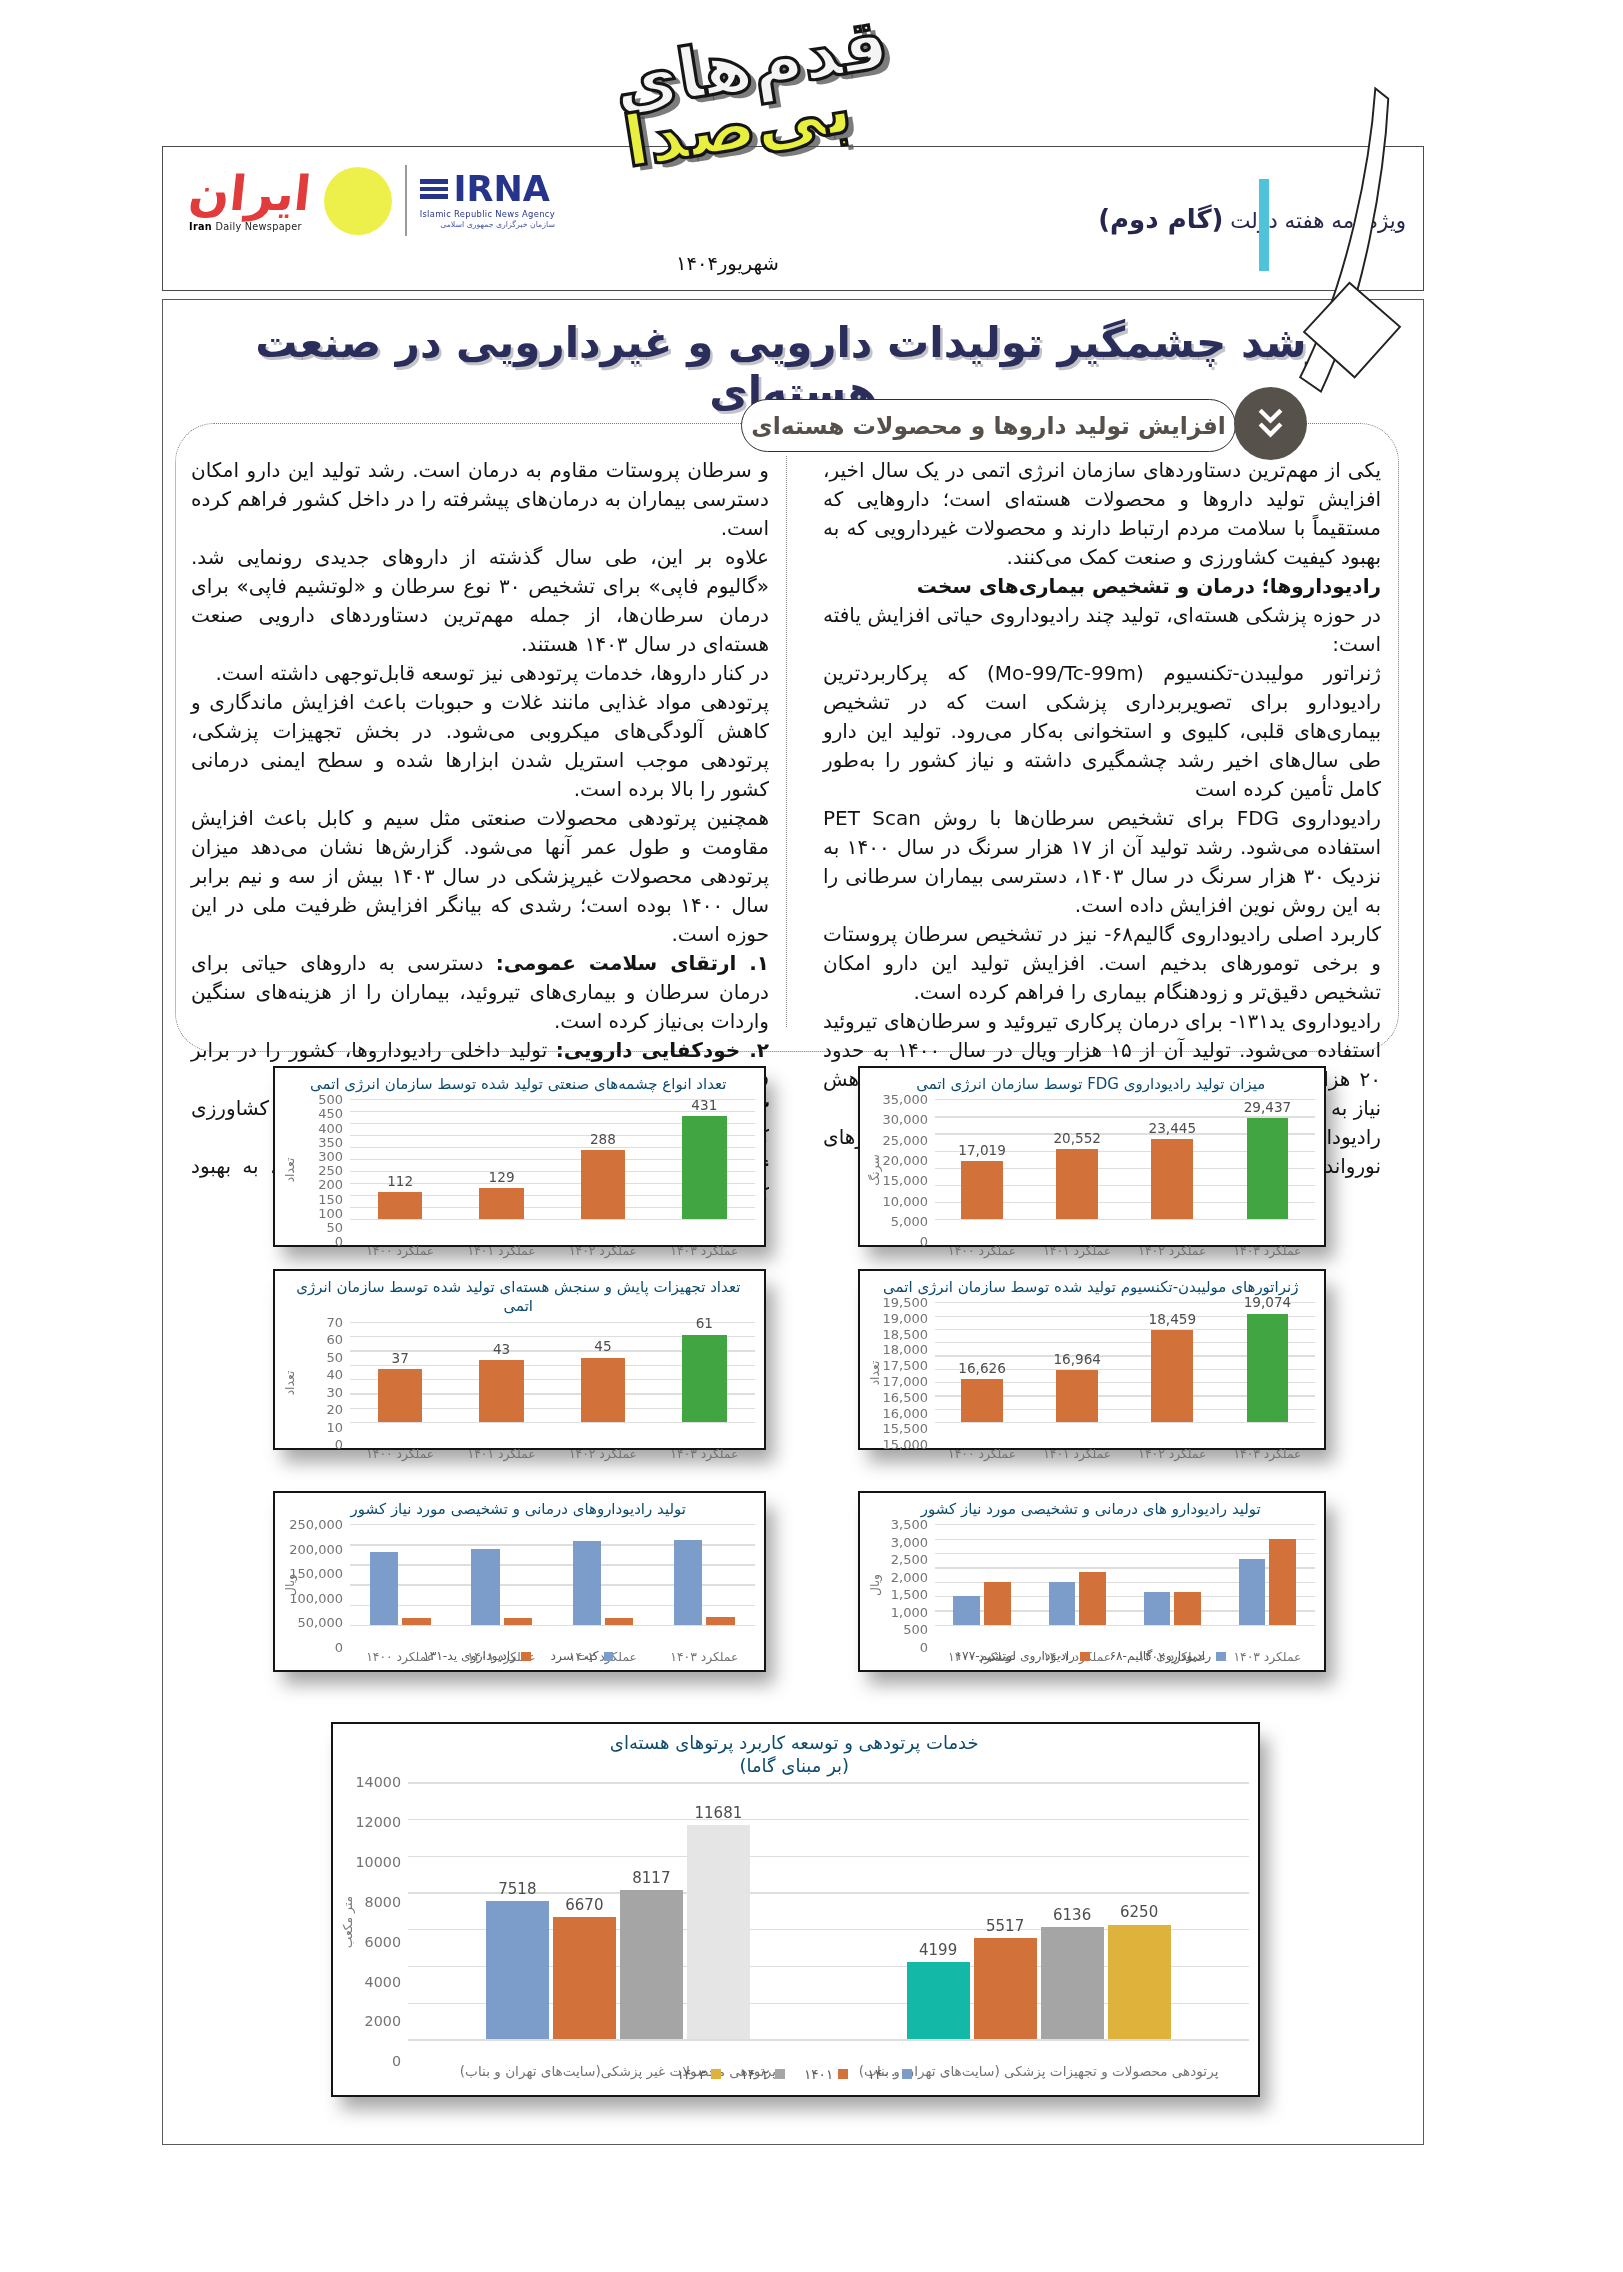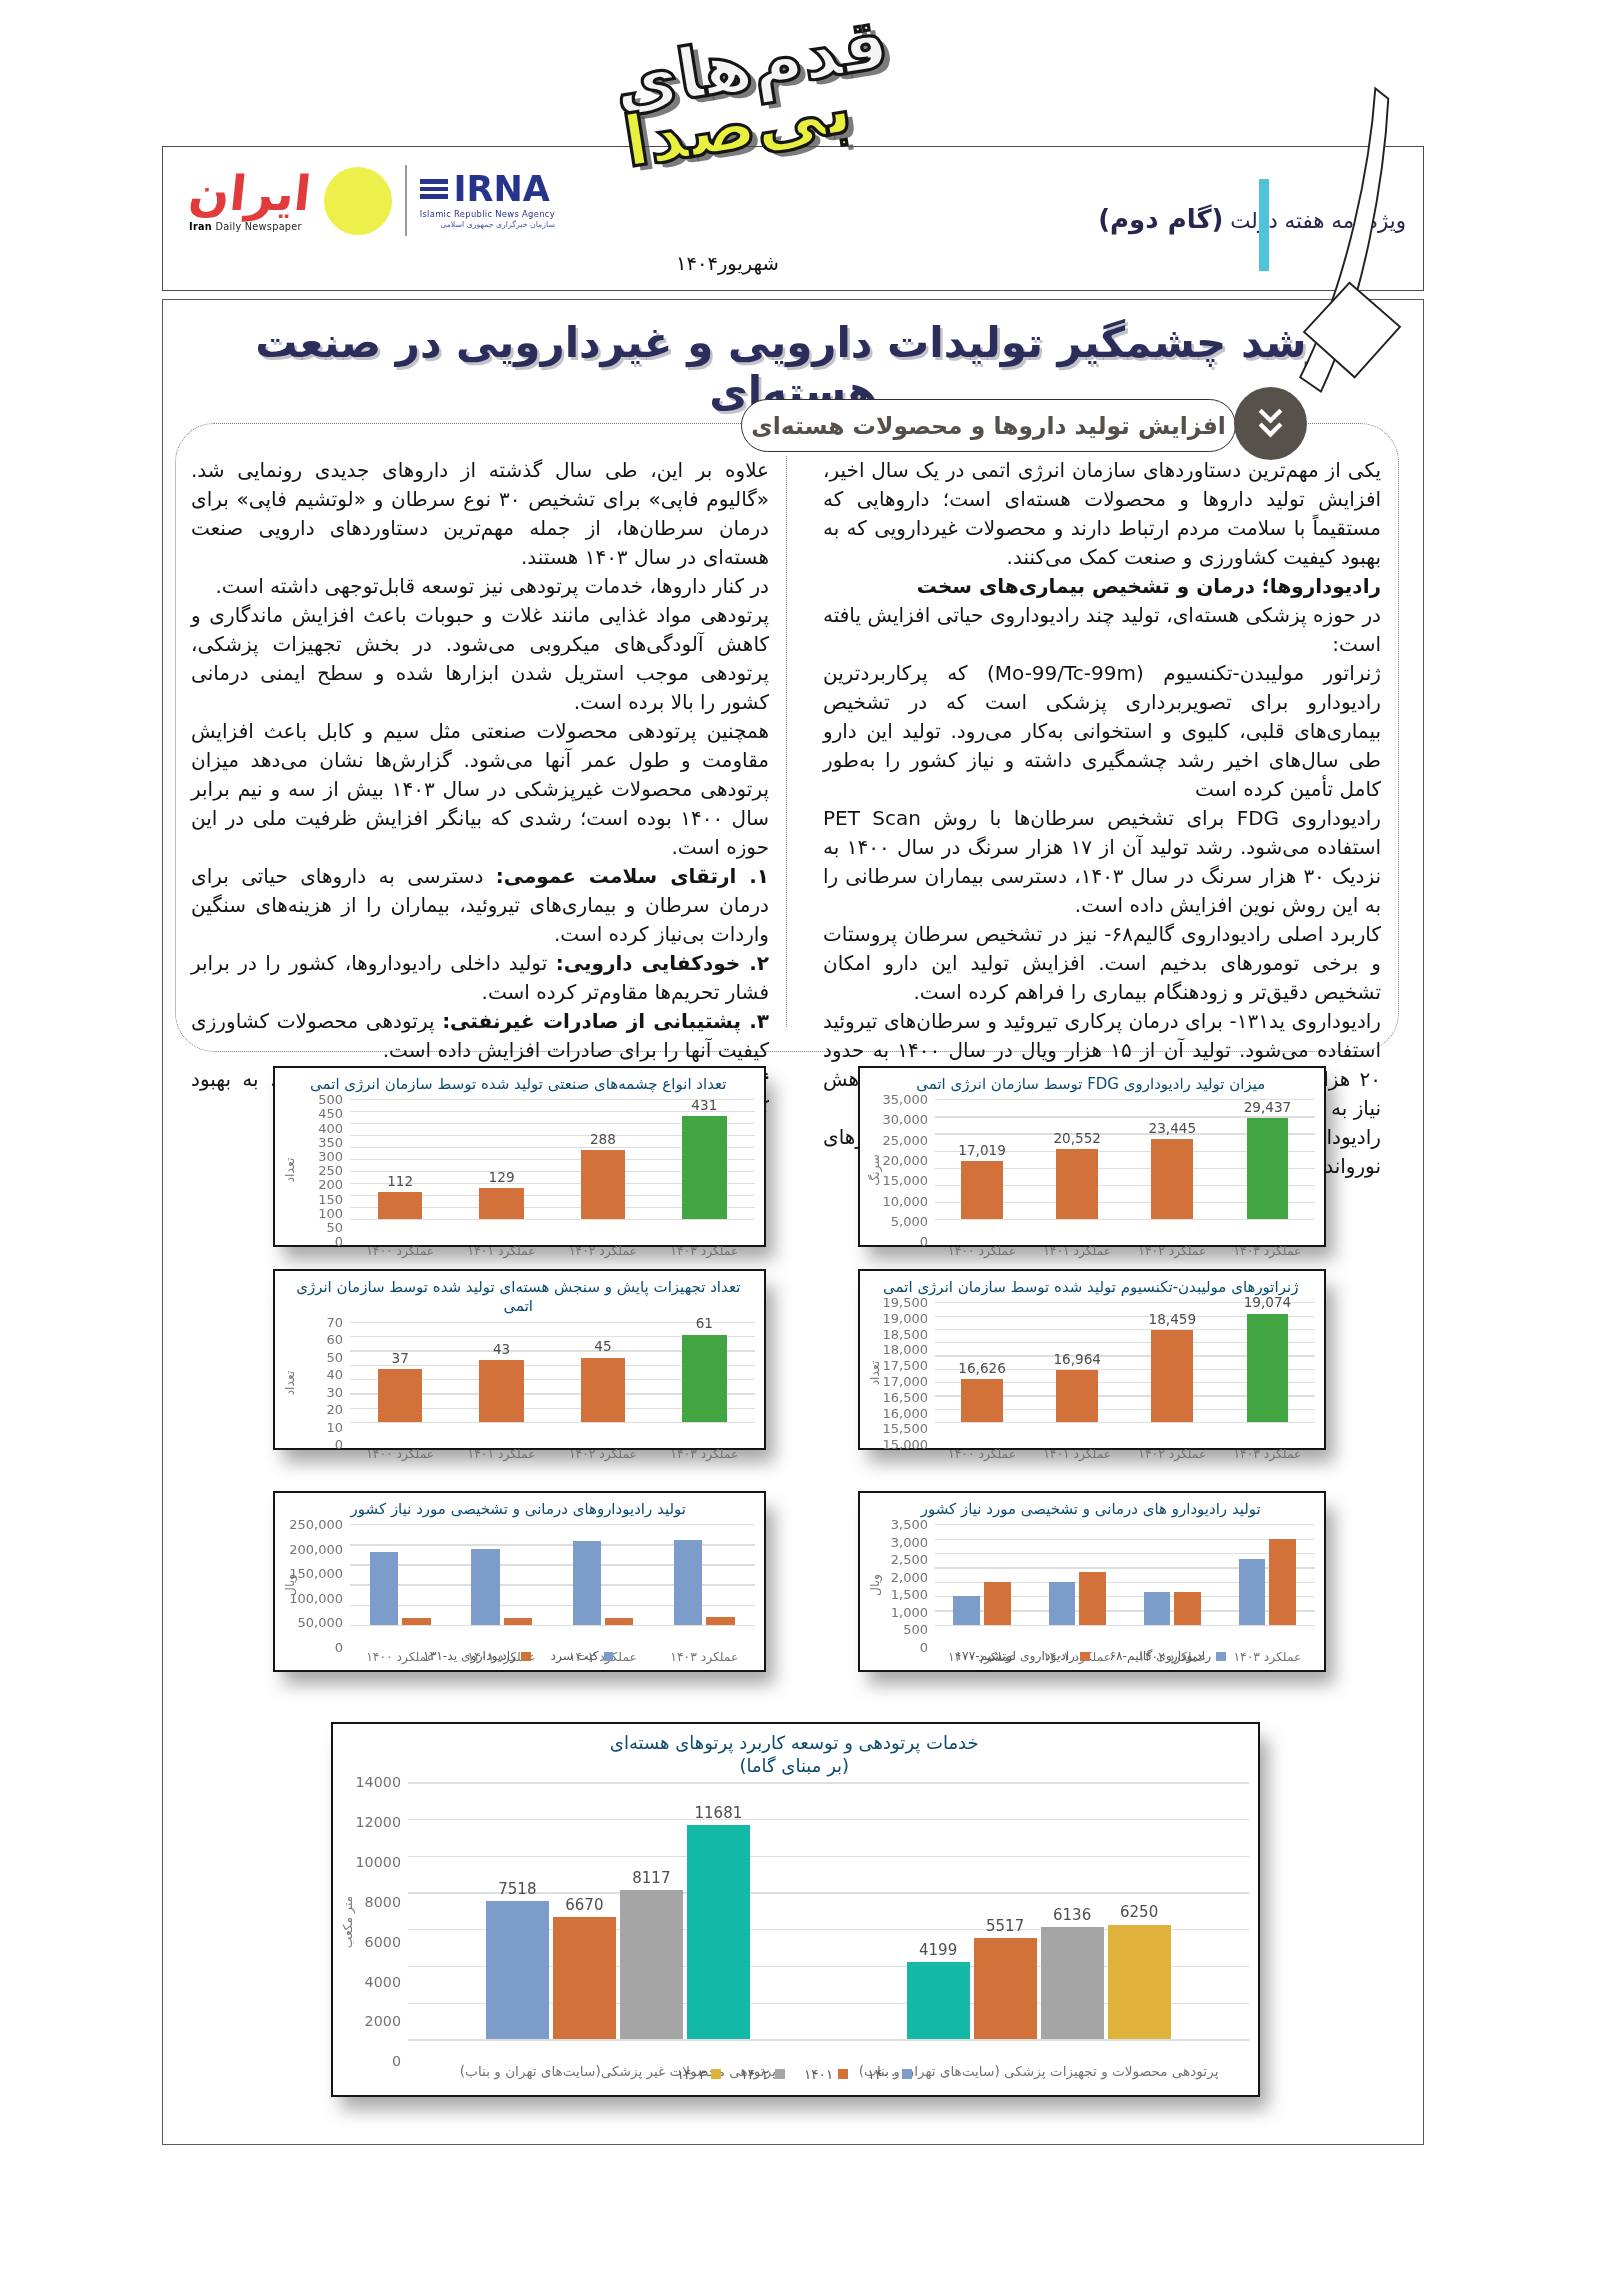--- a/index.html
+++ b/index.html
@@ -149,20 +149,21 @@
         <p class="para"><b>رادیوداروها؛ درمان و تشخیص بیماری‌های سخت</b></p>
         <p class="para">در حوزه پزشکی هسته‌ای، تولید چند رادیوداروی حیاتی افزایش یافته است:</p>
         <p class="para">ژنراتور مولیبدن-تکنسیوم (Mo-99/Tc-99m) که پرکاربردترین رادیودارو برای تصویربرداری پزشکی است که در تشخیص بیماری‌های قلبی، کلیوی و استخوانی به‌کار می‌رود. تولید این دارو طی سال‌های اخیر رشد چشمگیری داشته و نیاز کشور را به‌طور کامل تأمین کرده است</p>
         <p class="para">رادیوداروی FDG برای تشخیص سرطان‌ها با روش PET Scan استفاده می‌شود. رشد تولید آن از ۱۷ هزار سرنگ در سال ۱۴۰۰ به نزدیک ۳۰ هزار سرنگ در سال ۱۴۰۳، دسترسی بیماران سرطانی را به این روش نوین افزایش داده است.</p>
         <p class="para">کاربرد اصلی رادیوداروی گالیم۶۸- نیز در تشخیص سرطان پروستات و برخی تومورهای بدخیم است. افزایش تولید این دارو امکان تشخیص دقیق‌تر و زودهنگام بیماری را فراهم کرده است.</p>
         <p class="para">رادیوداروی ید۱۳۱- برای درمان پرکاری تیروئید و سرطان‌های تیروئید استفاده می‌شود. تولید آن از ۱۵ هزار ویال در سال ۱۴۰۰ به حدود ۲۰ هزار ویال در سال ۱۴۰۳ افزایش یافته است، که باعث کاهش نیاز به واردات شده است.</p>
         <p class="para">رادیوداروی لوتشیم۱۷۷- یکی از داروهای نوین در درمان تومورهای نورواندوکرین</p>
       </div>
     <div class="col-divider"></div>
     <div class="col col-left" id="col-left">
+        <p class="para">و سرطان پروستات مقاوم به درمان است. رشد تولید این دارو امکان دسترسی بیماران به درمان‌های پیشرفته را در داخل کشور فراهم کرده است.</p>
         <p class="para">علاوه بر این، طی سال گذشته از داروهای جدیدی رونمایی شد. «گالیوم فاپی» برای تشخیص ۳۰ نوع سرطان و «لوتشیم فاپی» برای درمان سرطان‌ها، از جمله مهم‌ترین دستاوردهای دارویی صنعت هسته‌ای در سال ۱۴۰۳ هستند.</p>
         <p class="para">در کنار داروها، خدمات پرتودهی نیز توسعه قابل‌توجهی داشته است.</p>
         <p class="para">پرتودهی مواد غذایی مانند غلات و حبوبات باعث افزایش ماندگاری و کاهش آلودگی‌های میکروبی می‌شود. در بخش تجهیزات پزشکی، پرتودهی موجب استریل شدن ابزارها شده و سطح ایمنی درمانی کشور را بالا برده است.</p>
         <p class="para">همچنین پرتودهی محصولات صنعتی مثل سیم و کابل باعث افزایش مقاومت و طول عمر آنها می‌شود. گزارش‌ها نشان می‌دهد میزان پرتودهی محصولات غیرپزشکی در سال ۱۴۰۳ بیش از سه و نیم برابر سال ۱۴۰۰ بوده است؛ رشدی که بیانگر افزایش ظرفیت ملی در این حوزه است.</p>
         <p class="para"><b>۱. ارتقای سلامت عمومی:</b> دسترسی به داروهای حیاتی برای درمان سرطان و بیماری‌های تیروئید، بیماران را از هزینه‌های سنگین واردات بی‌نیاز کرده است.</p>
         <p class="para"><b>۲. خودکفایی دارویی:</b> تولید داخلی رادیوداروها، کشور را در برابر فشار تحریم‌ها مقاوم‌تر کرده است.</p>
         <p class="para"><b>۳. پشتیبانی از صادرات غیرنفتی:</b> پرتودهی محصولات کشاورزی کیفیت آنها را برای صادرات افزایش داده است.</p>
         <p class="para"><b>۴. نوآوری صنعتی:</b> خدمات پرتودهی در صنایع مختلف، به بهبود کیفیت و رقابت‌پذیری تولیدات داخلی کمک کرده است.</p>
       </div>
 
@@ -550,21 +551,21 @@
               <div class="slot">
                 <div class="bar" style="height: 53.7%; width: 15%; background: rgb(124, 157, 201);">
                   <span class="vlabel">7518</span>
                 </div>
                 <div class="bar" style="height: 47.6429%; width: 15%; background: rgb(210, 113, 58);">
                   <span class="vlabel">6670</span>
                 </div>
                 <div class="bar" style="height: 57.9786%; width: 15%; background: rgb(165, 165, 165);">
                   <span class="vlabel">8117</span>
                 </div>
-                <div class="bar" style="height: 83.4357%; width: 15%; background: #14b8a6;">
+                <div class="bar" style="height: 83.4357%; width: 15%; background: #e5e5e5;">
                   <span class="vlabel">11681</span>
                 </div>
               </div>
               <div class="slot">
                 <div class="bar" style="height: 29.9929%; width: 15%; background: #14b8a6;">
                   <span class="vlabel">4199</span>
                 </div>
                 <div class="bar" style="height: 39.4071%; width: 15%; background: rgb(210, 113, 58);">
                   <span class="vlabel">5517</span>
                 </div>

